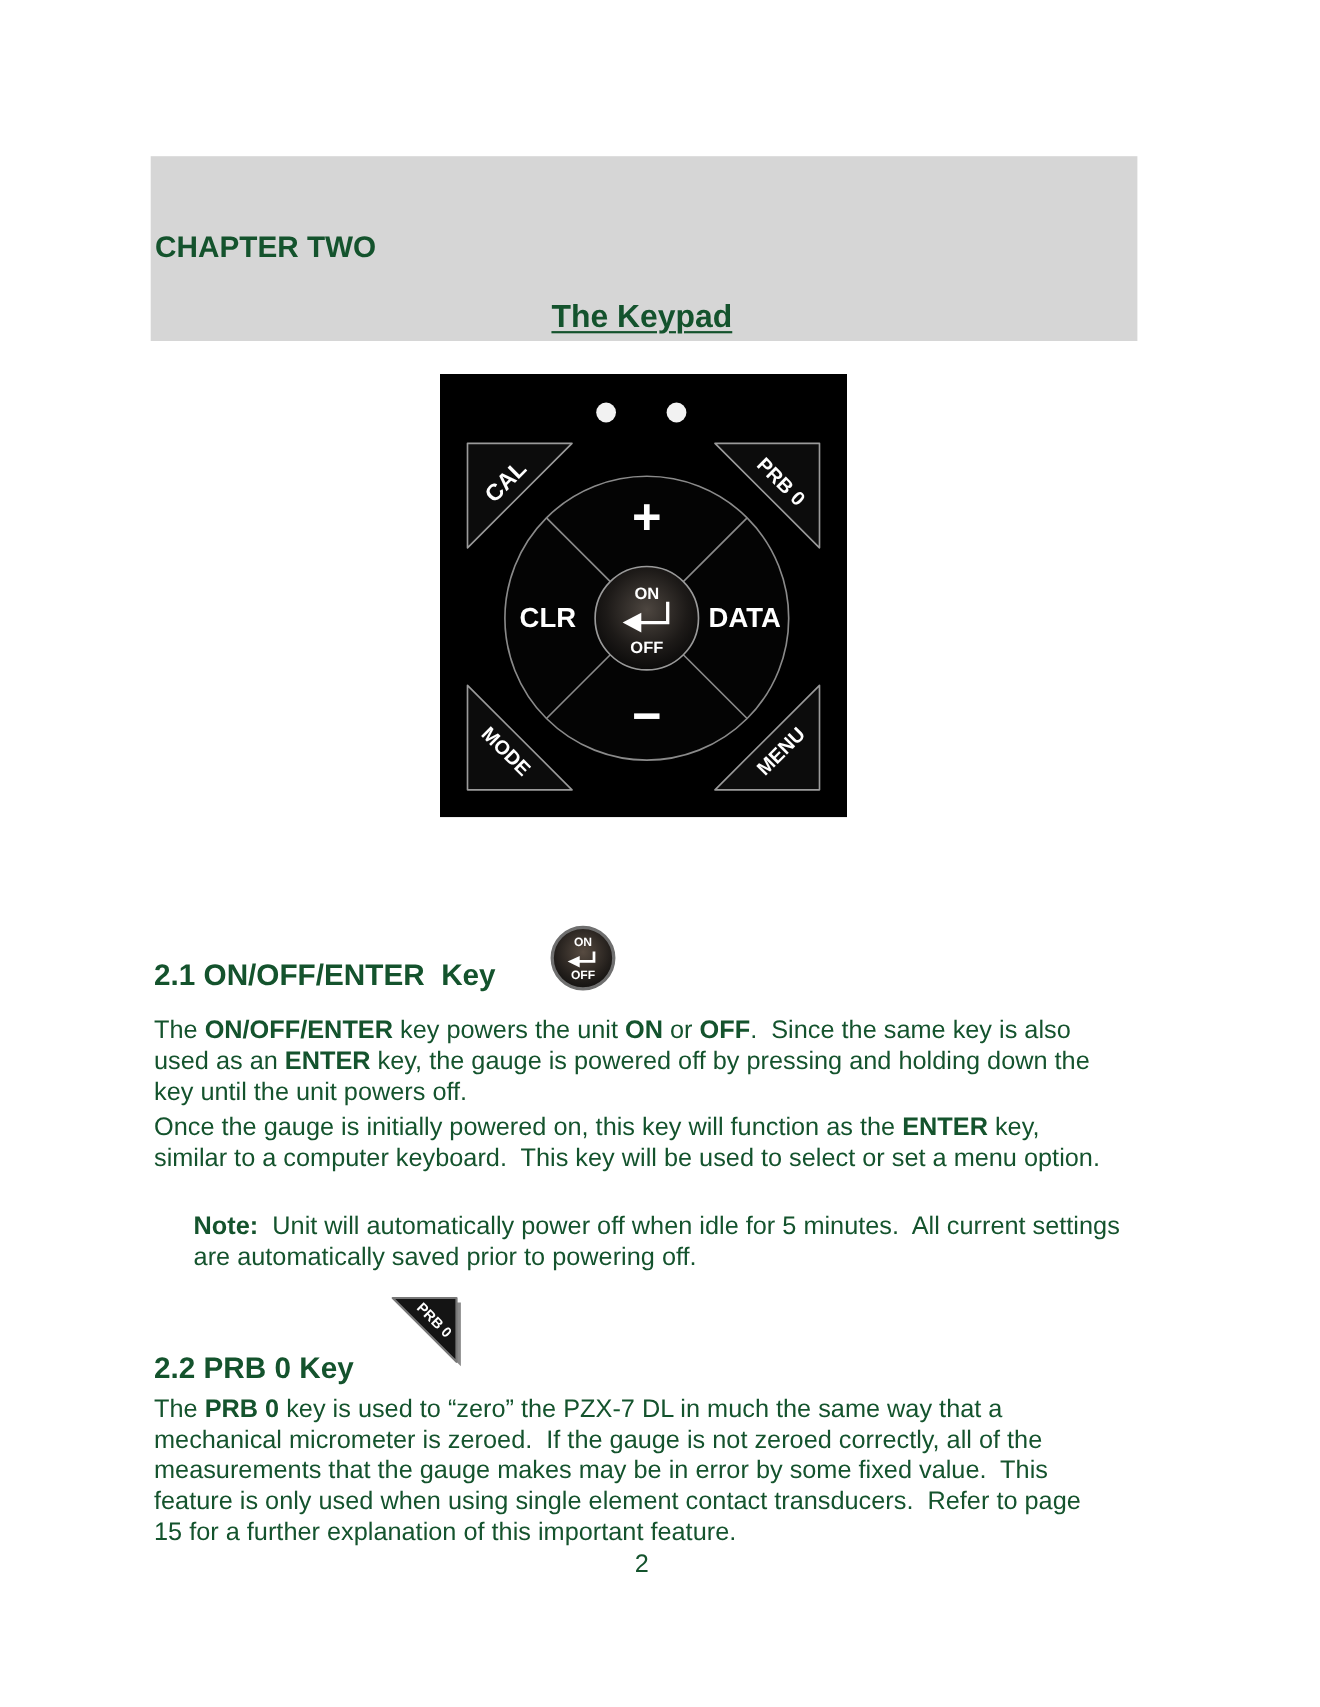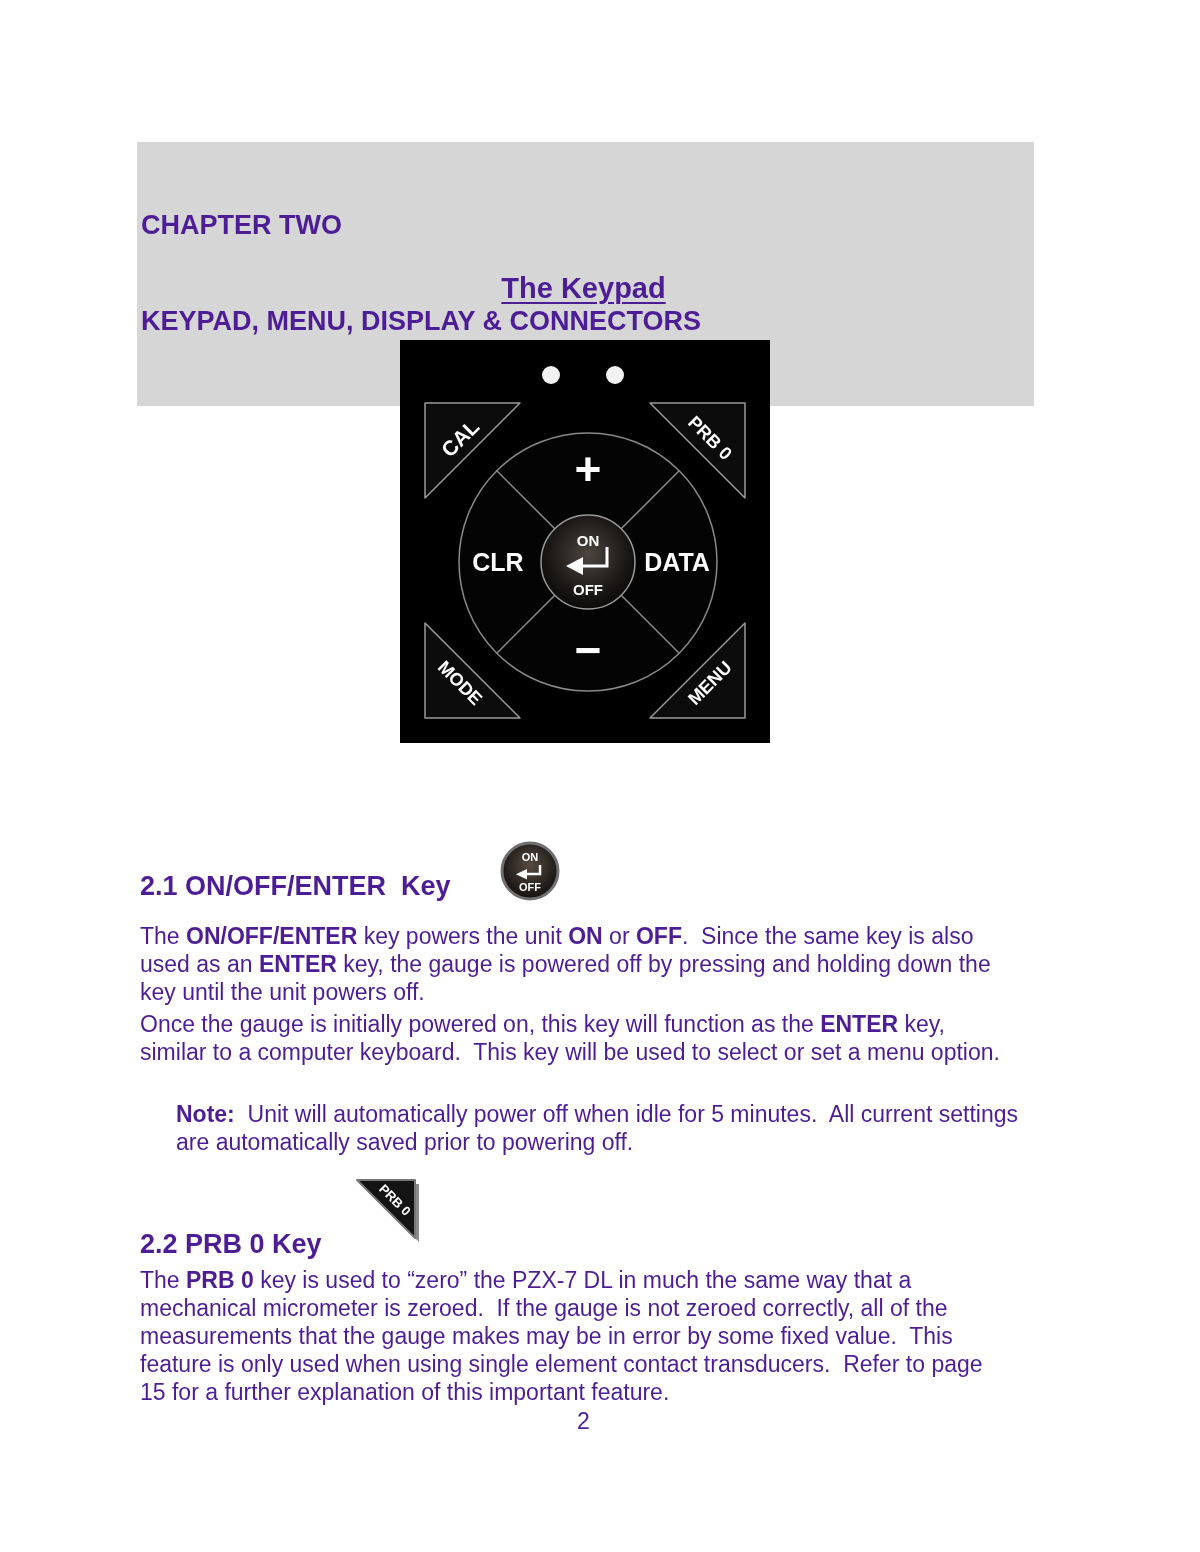--- a/index.html
+++ b/index.html
@@ -6,21 +6,21 @@
     margin: 0;
     padding: 0;
     background: #ffffff;
   }
   .page {
     position: relative;
     width: 1200px;
     height: 1552px;
     background: #ffffff;
     font-family: "Liberation Sans", sans-serif;
-    color: #4c1d95;
+    color: #14532d;
     overflow: hidden;
   }
   .chapter-header {
     position: absolute;
     left: 137px;
     top: 142px;
     width: 893px;
     background: #d6d6d6;
     padding: 3px 0 5px 4px;
     font-size: 27px;
@@ -124,21 +124,20 @@
       <stop offset="65%" stop-color="#221e1b"></stop>
       <stop offset="100%" stop-color="#0a0a0a"></stop>
     </radialGradient>
   </defs>
 </svg>
 
 <div class="page">
 
   <div class="chapter-header">
     <div>CHAPTER TWO</div>
-    <div>KEYPAD, MENU, DISPLAY &amp; CONNECTORS</div>
   </div>
 
   <div class="keypad-title">
     <span>The Keypad</span>
   </div>
 
   <div class="keypad-figure">
     <svg width="370" height="403" viewBox="0 0 370 403">
       <rect x="0" y="0" width="370" height="403" fill="#000000"></rect>
 

